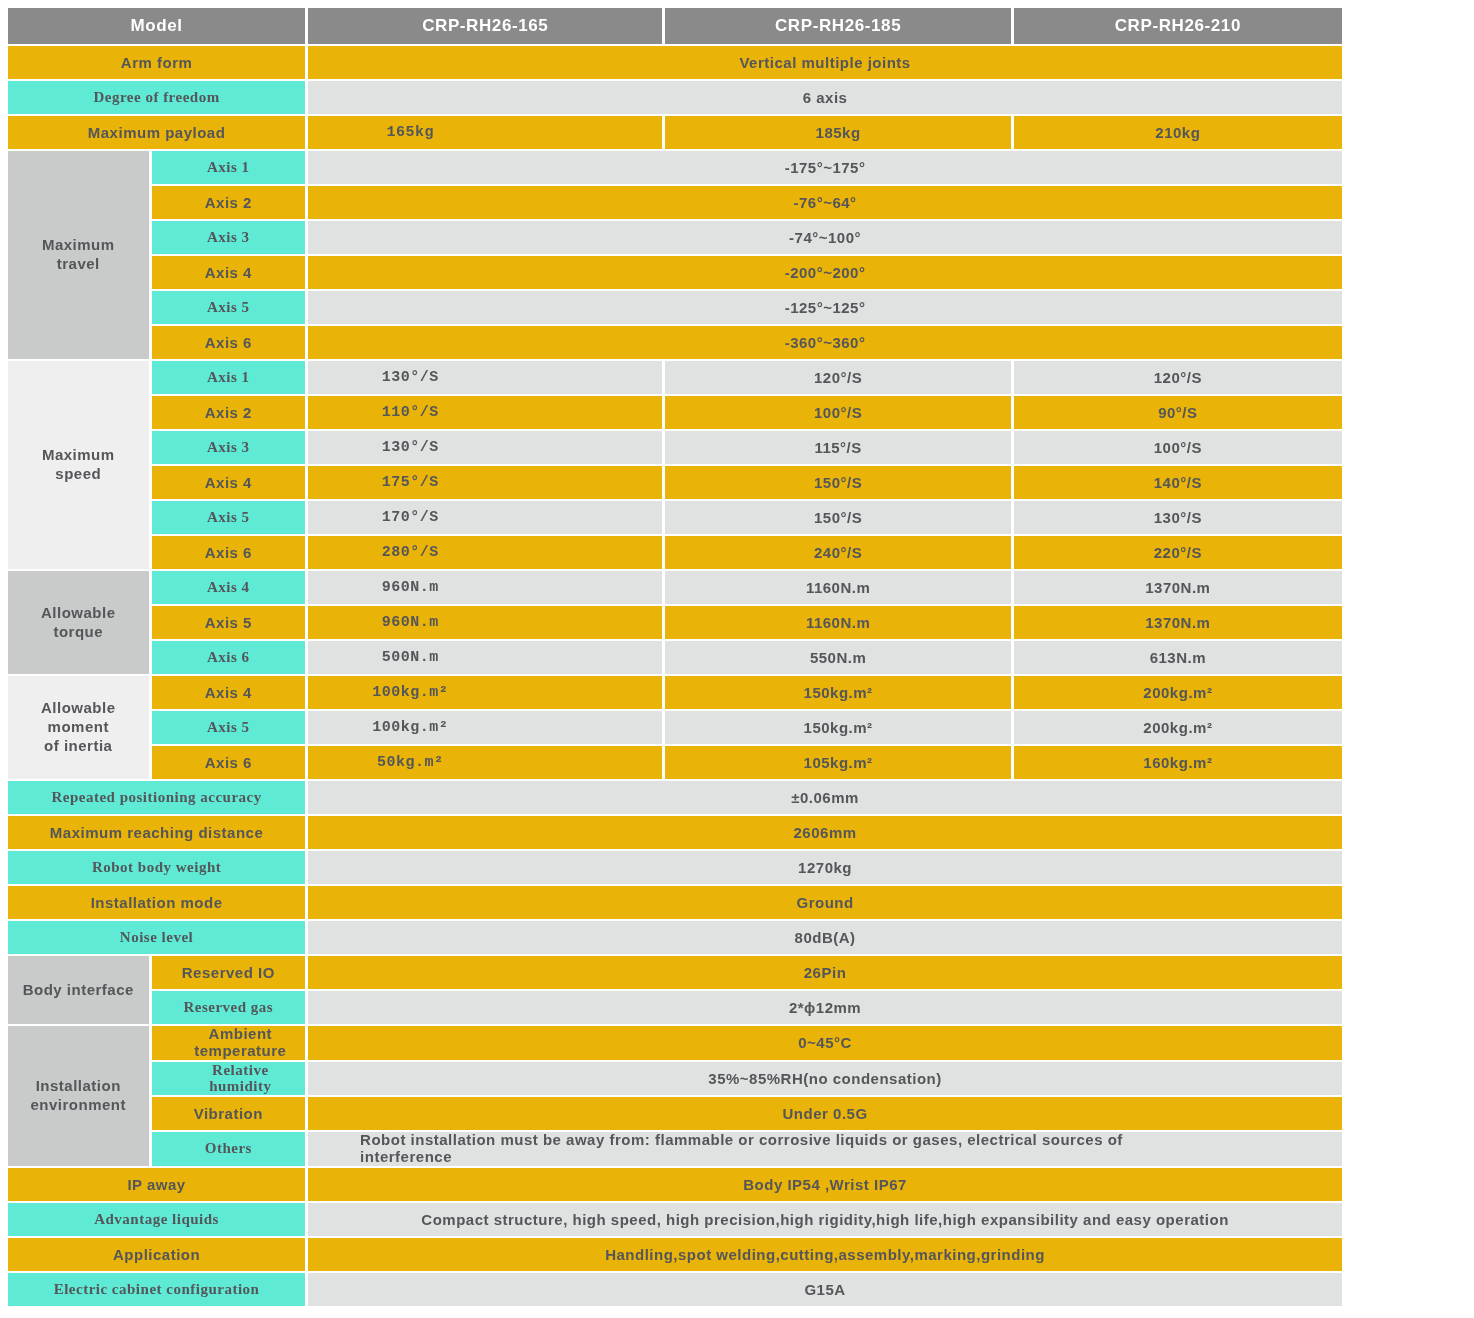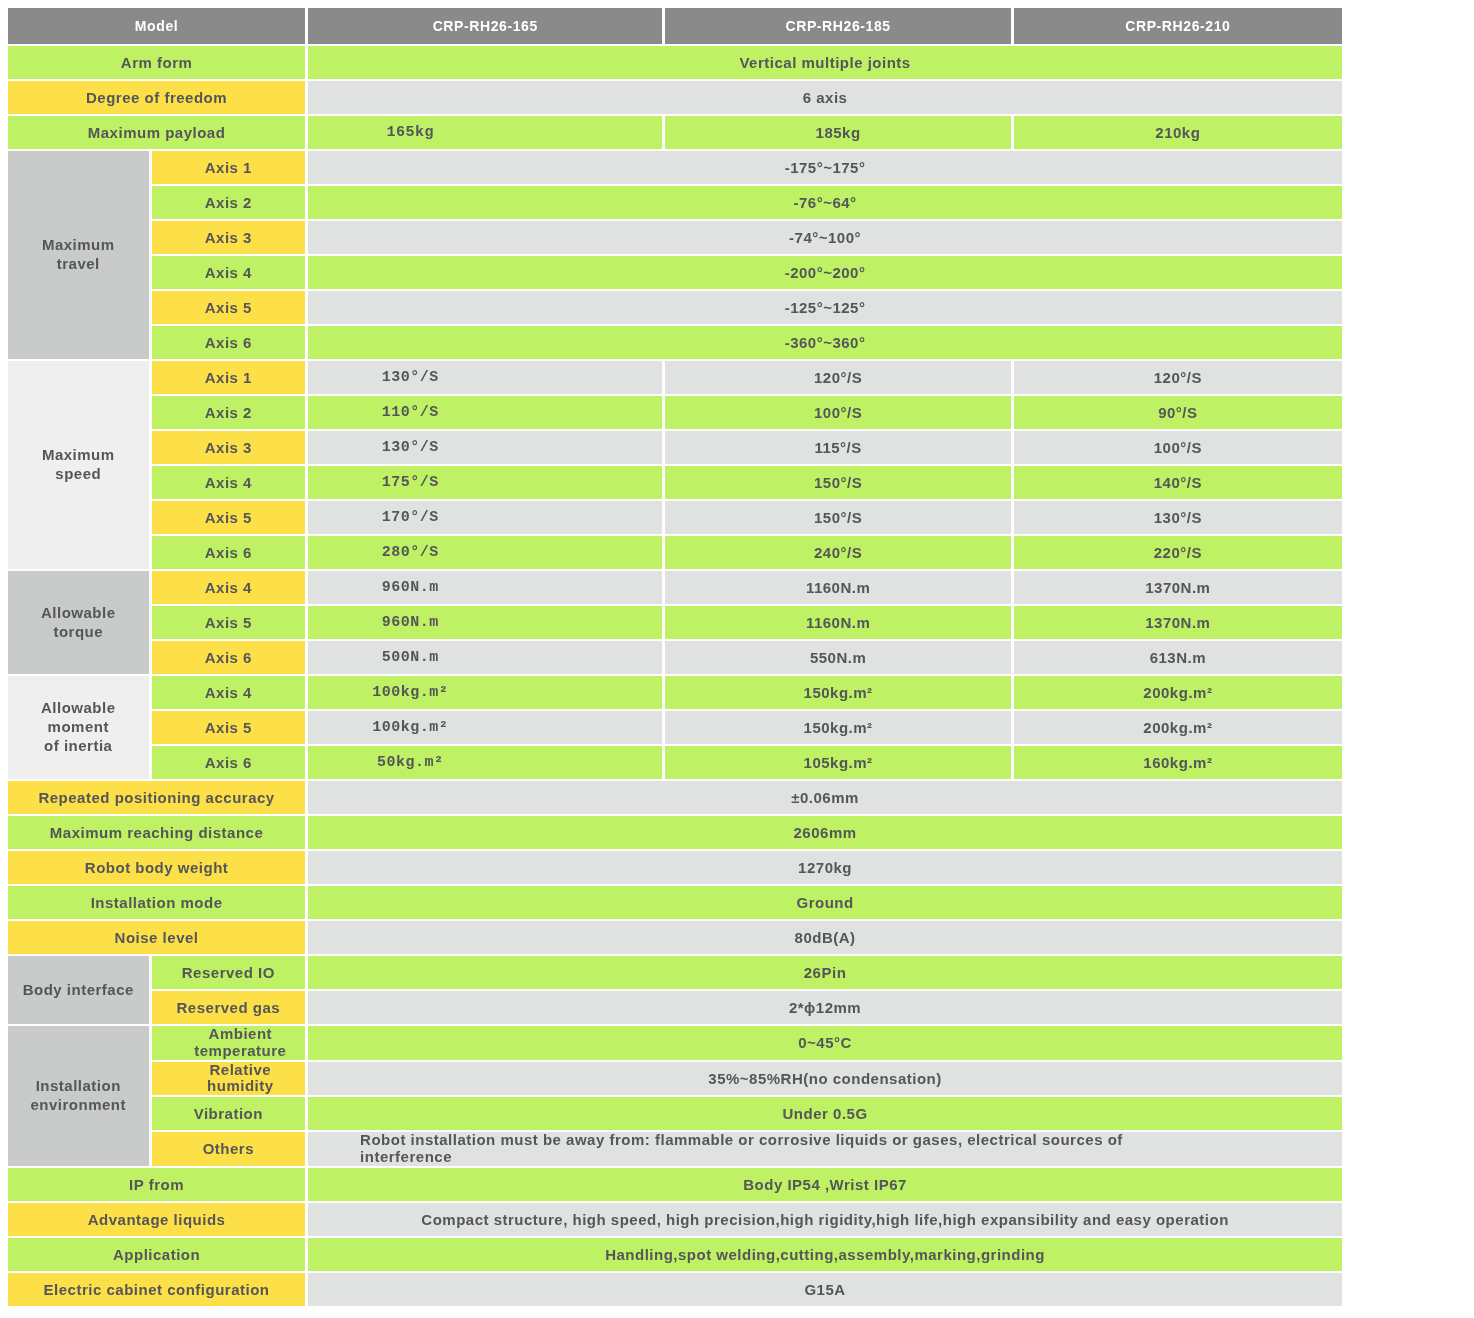--- a/index.html
+++ b/index.html
@@ -24,28 +24,28 @@
     font-size: 15px;
     font-weight: 600;
     color: #54565a;
     letter-spacing: 0.5px;
     line-height: 1.15;
     overflow: hidden;
   }
   td.head {
     background: #8a8a8a;
     color: #ffffff;
-    font-size: 14px;
+    font-size: 17px;
     font-weight: 700;
     height: 36px;
     letter-spacing: 0.6px;
   }
-  tr.g td.label, tr.g td.sub { background: #fde047; }
+  tr.g td.label, tr.g td.sub { background: #5eead4; font-family: Liberation Serif, serif; }
   tr.g td.val { background: #e0e1e1; }
-  tr.w td.label, tr.w td.sub, tr.w td.val { background: #bef264; }
+  tr.w td.label, tr.w td.sub, tr.w td.val { background: #eab308; }
   td.gcell { white-space: pre-line; line-height: 1.25; margin-left: 32px; }
   td.gdark  { background: #c9caca; }
   td.glight { background: #efefef; }
   td.shift { padding-right: 150px; font-family: Liberation Mono, monospace; }
   td.leftpad {
     text-align: left;
     padding-left: 52px;
     white-space: pre-line;
     line-height: 1.12;
   }
@@ -237,21 +237,21 @@
       <tr class="w">
         <td class="sub">Vibration</td>
         <td class="val" colspan="3">Under 0.5G</td>
       </tr>
       <tr class="g">
         <td class="sub">Others</td>
         <td class="val leftpad" colspan="3">Robot installation must be away from: flammable or corrosive liquids or gases, electrical sources of
 interference</td>
       </tr>
       <tr class="w">
-        <td class="label" colspan="2">IP from</td>
+        <td class="label" colspan="2">IP away</td>
         <td class="val" colspan="3">Body IP54 ,Wrist IP67</td>
       </tr>
       <tr class="g">
         <td class="label" colspan="2">Advantage liquids</td>
         <td class="val" colspan="3">Compact structure, high speed, high precision,high rigidity,high life,high expansibility and easy operation</td>
       </tr>
       <tr class="w">
         <td class="label" colspan="2">Application</td>
         <td class="val" colspan="3">Handling,spot welding,cutting,assembly,marking,grinding</td>
       </tr>

